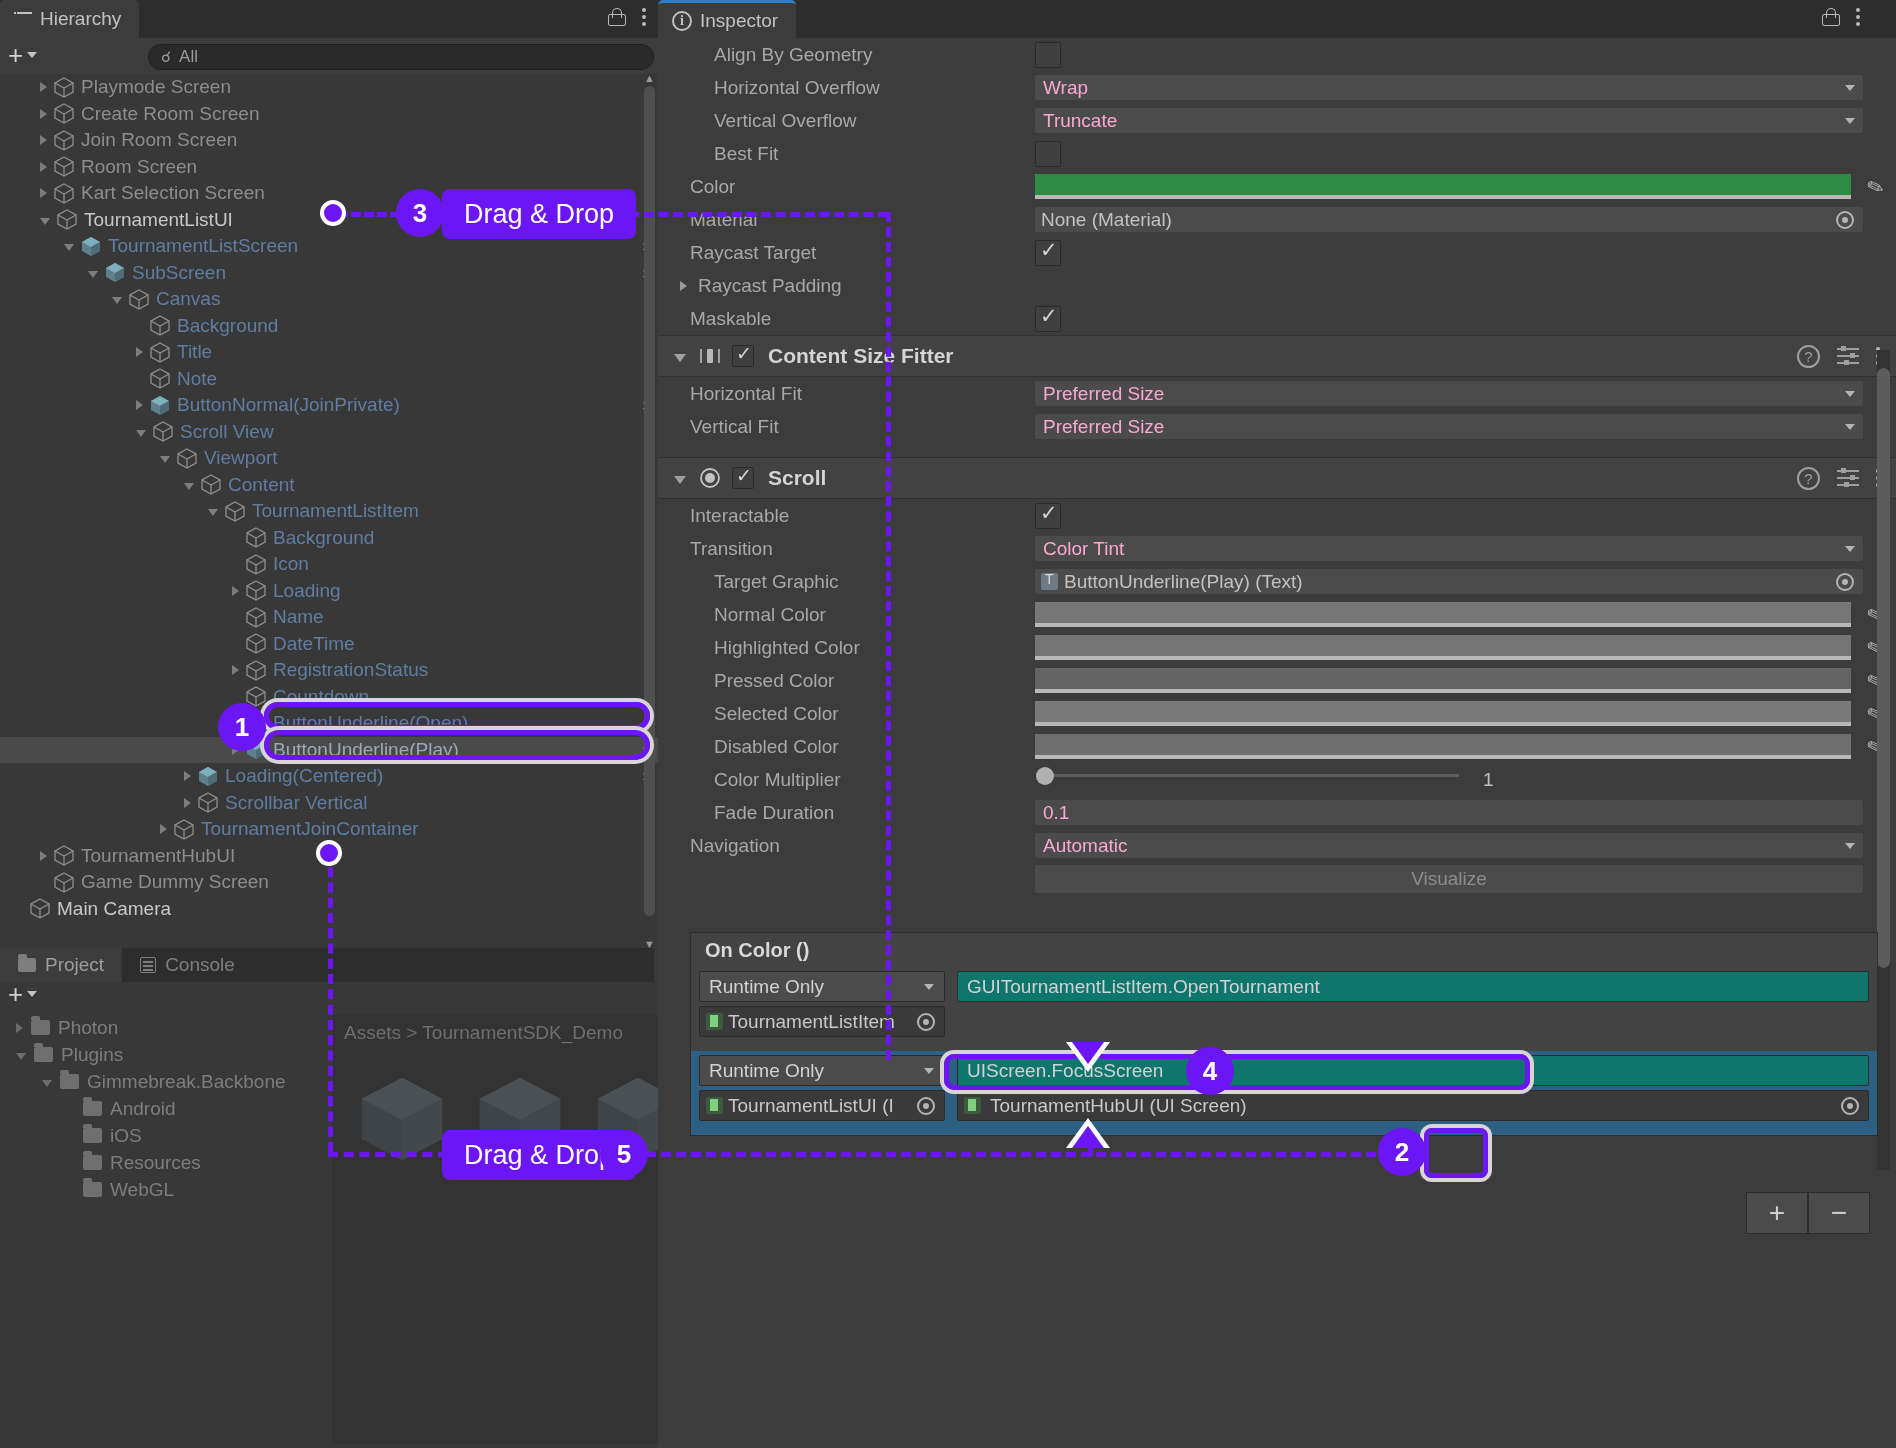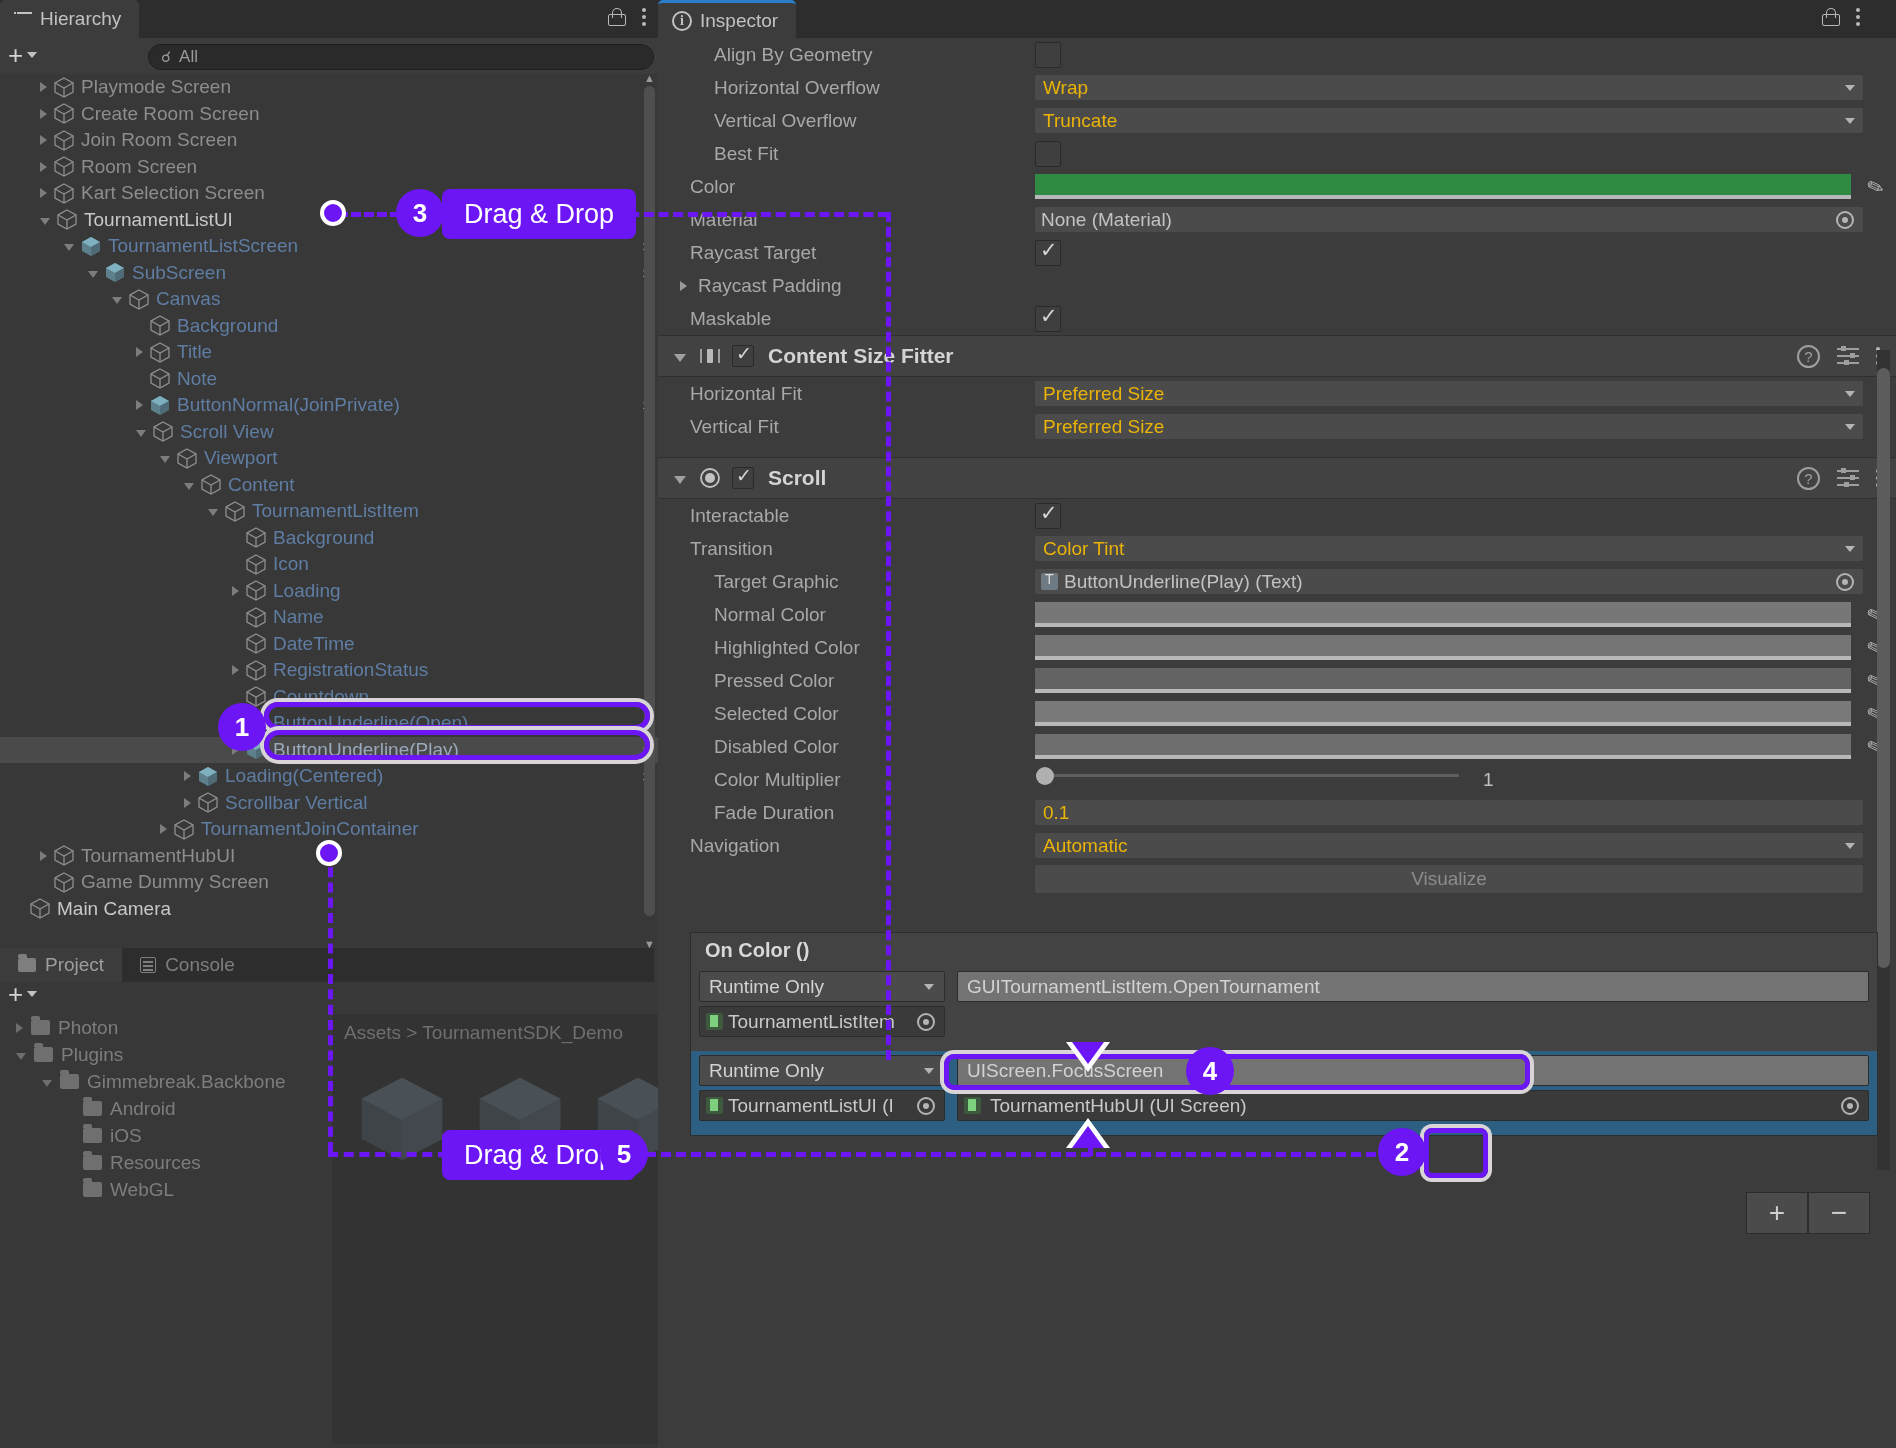--- a/index.html
+++ b/index.html
@@ -118,21 +118,21 @@
   
   #inspector { position:absolute; left:658px; top:0; width:1238px; height:1448px; background:#3c3c3c; }
   #insp-tabbar { position:absolute; left:0; top:0; width:1238px; height:38px; background:#2d2d2d;
      display:flex; align-items:flex-end; }
   #insp-body { position:absolute; left:0; top:38px; width:1238px; height:1410px; background:#3c3c3c; }
 
   .prow2 { position:relative; height:33px; display:flex; align-items:center; font-size:19px; }
   .plabel { position:absolute; color:#a8a8a8; white-space:nowrap; }
   .pfield {
     position:absolute; left:377px; right:33px; height:25px;
-    background:#4b4b4b; border-radius:2px; color:#eab308; font-size:19px;
+    background:#4b4b4b; border-radius:2px; color:#f9a8d4; font-size:19px;
     display:flex; align-items:center; padding-left:8px;
   }
   .pfield .dd {
     position:absolute; right:8px; width:0;height:0;
     border-left:5px solid transparent;border-right:5px solid transparent;border-top:6px solid #b4b4b4;
   }
   .checkbox {
     position:absolute; left:377px; width:26px; height:26px;
     background:#3f3f3f; border:1px solid #2a2a2a; border-radius:2px;
   }
@@ -192,21 +192,21 @@
   .oc-title { height:34px; display:flex; align-items:center; padding-left:14px; font-size:20px; color:#d8d8d8; font-weight:bold; }
   .oc-entry { position:relative; padding:4px 8px 10px 8px; }
   .oc-row { display:flex; gap:12px; margin-bottom:4px; }
   .oc-dd {
     width:246px; height:31px; background:#4b4b4b; border:1px solid #2c2c2c; border-radius:2px;
     display:flex; align-items:center; padding-left:9px; color:#d2d2d2; font-size:19px; position:relative;
   }
   .oc-dd .dd { position:absolute; right:10px; width:0;height:0;
     border-left:5px solid transparent;border-right:5px solid transparent;border-top:6px solid #b4b4b4; }
   .oc-fn {
-    flex:1; height:31px; background:#737373; border:1px solid #2c2c2c; border-radius:2px;
+    flex:1; height:31px; background:#0f766e; border:1px solid #2c2c2c; border-radius:2px;
     display:flex; align-items:center; padding-left:9px; color:#d2d2d2; font-size:19px; position:relative;
   }
   .oc-obj {
     width:246px; height:31px; background:#3a3a3a; border:1px solid #2c2c2c; border-radius:2px;
     display:flex; align-items:center; padding-left:6px; gap:5px; color:#c8c8c8; font-size:19px; position:relative;
   }
   .oc-arg {
     flex:1; height:31px; background:#3a3a3a; border:1px solid #2c2c2c; border-radius:2px;
     display:flex; align-items:center; padding-left:6px; gap:9px; color:#c8c8c8; font-size:19px; position:relative;
   }

